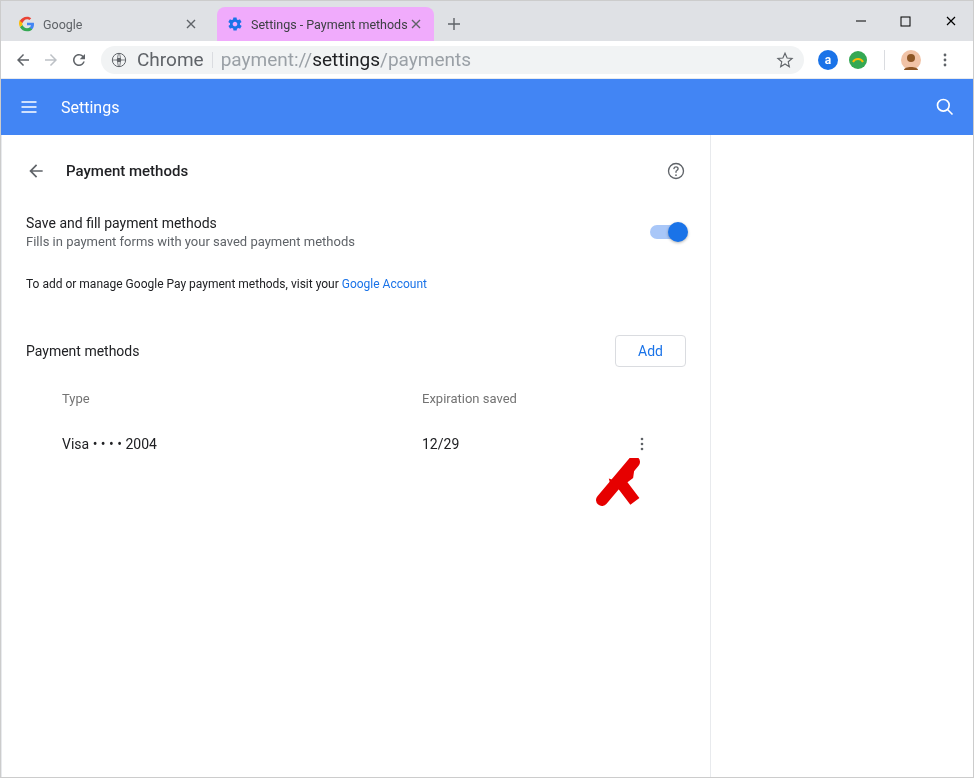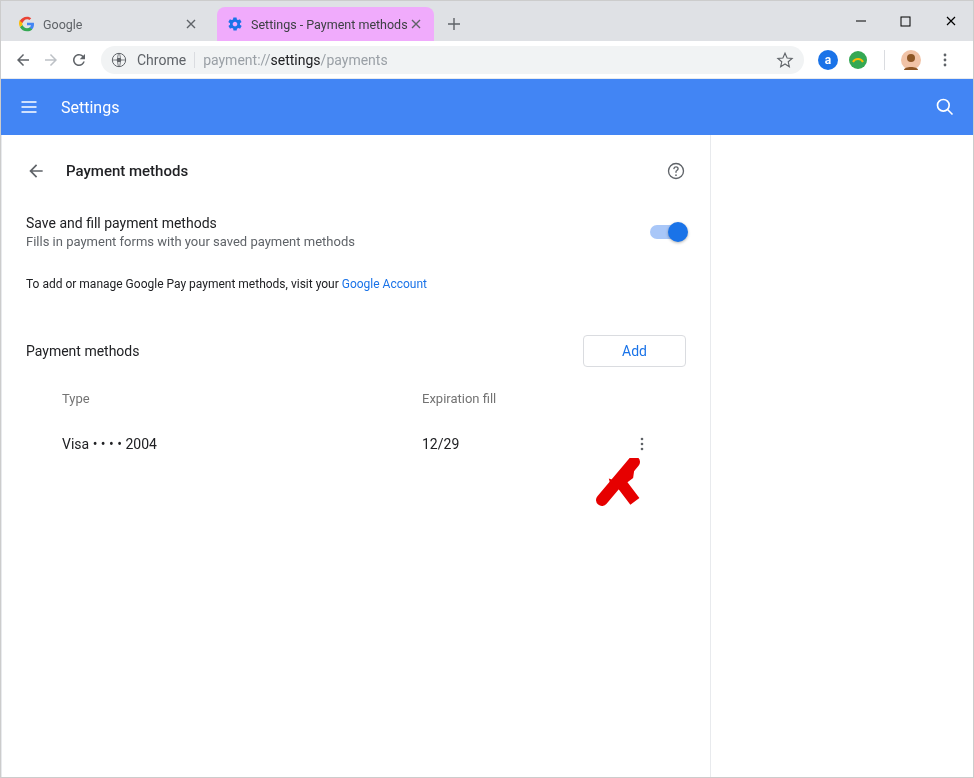--- a/index.html
+++ b/index.html
@@ -13,21 +13,21 @@
   .tab.inactive { background: transparent; }
   .tab.active { background: #f0abfc; color:#3c4043;}
   .tab .favicon { width:16px; height:16px; margin-right:8px; display:flex; align-items:center; justify-content:center;}
   .tab .tab-title { flex:1; overflow:hidden; white-space:nowrap; text-overflow:ellipsis;}
   .tab .tab-close { width:16px; height:16px; display:flex; align-items:center; justify-content:center; color:#5f6368; cursor:pointer; font-size:14px;}
   .newtab { width:28px; height:28px; display:flex; align-items:center; justify-content:center; color:#5f6368; cursor:pointer; font-size:18px; margin-left:6px; margin-bottom:3px;}
   
   .toolbar { height: 38px; background: #fff; display:flex; align-items:center; padding: 0 8px; border-bottom:1px solid #e8eaed;}
   .nav-btn { width:28px; height:28px; display:flex; align-items:center; justify-content:center; border-radius:50%; cursor:pointer; color:#5f6368;}
   .nav-btn.disabled { color:#bdc1c6; cursor:default;}
-  .omnibox { flex:1; height:28px; background:#f1f3f4; border-radius:14px; display:flex; align-items:center; padding:0 10px; margin:0 8px; font-size:14px; color:#5f6368;}
+  .omnibox { flex:1; height:28px; background:#f1f3f4; border-radius:14px; display:flex; align-items:center; padding:0 10px; margin:0 8px; font-size:19px; color:#5f6368;}
   .omnibox .lock { margin-right:10px; display:flex; align-items:center;}
   .omnibox .divider { width:1px; height:16px; background:#dadce0; margin:0 8px;}
   .omnibox .url { color:#9aa0a6;}
   .omnibox .url .bold { color:#202124;}
   .omnibox .star { margin-left:auto; color:#5f6368; cursor:pointer;}
   .ext-icons { display:flex; align-items:center; gap:10px; padding:0 6px;}
   .ext-icon { width:20px; height:20px; border-radius:50%; display:flex; align-items:center; justify-content:center; font-size:12px; cursor:pointer;}
   .profile-sep { width:1px; height:20px; background:#dadce0; margin:0 6px;}
   
   .settings-header { height:56px; background:#4285f4; display:flex; align-items:center; padding:0 16px; color:#fff;}
@@ -45,21 +45,21 @@
   .row-toggle { display:flex; align-items:center; padding:20px 0 4px 0;}
   .row-toggle .text-col { flex:1;}
   .row-toggle .primary { font-size:14px; color:#202124;}
   .row-toggle .secondary { font-size:13px; color:#5f6368; margin-top:3px;}
   .toggle { width:36px; height:14px; background:#a9c7f8; border-radius:7px; position:relative; cursor:pointer;}
   .toggle .knob { width:20px; height:20px; background:#1a73e8; border-radius:50%; position:absolute; right:-2px; top:-3px; box-shadow:0 1px 3px rgba(0,0,0,0.3);}
   .info-row { font-size:12px; color:#202124; padding:24px 0;}
   .info-row a { color:#1a73e8; text-decoration:none; cursor:pointer;}
   .section-row { display:flex; align-items:center; padding:20px 0 12px 0;}
   .section-title { font-size:14px; color:#202124; flex:1;}
-  .add-btn { border:1px solid #dadce0; background:#fff; color:#1a73e8; font-size:14px; padding:7px 38px; border-radius:4px; cursor:pointer;}
+  .add-btn { border:1px solid #dadce0; background:#fff; color:#1a73e8; font-size:14px; padding:7px 22px; border-radius:4px; cursor:pointer;}
   .table-header { display:flex; padding:12px 16px; font-size:13px; color:#737373;}
   .col-type { flex:0 0 380px; padding-left:20px;}
   .col-exp { flex:1;}
   .col-actions { width:40px;}
   .table-row { display:flex; align-items:center; padding:14px 16px; font-size:14px; color:#202124;}
   .more-btn { width:24px; height:24px; cursor:pointer; display:flex; align-items:center; justify-content:center; color:#5f6368;}
   
   .arrow-annotation { position:absolute; pointer-events:none; }
   svg { display:block; }
 </style>
@@ -231,21 +231,21 @@
         <span>To add or manage Google Pay payment methods, visit your </span><a>Google Account</a>
       </div>
 
       <div class="section-row">
         <div class="section-title">Payment methods</div>
         <button class="add-btn">Add</button>
       </div>
 
       <div class="table-header">
         <div class="col-type">Type</div>
-        <div class="col-exp">Expiration fill</div>
+        <div class="col-exp">Expiration saved</div>
         <div class="col-actions"></div>
       </div>
 
       <div class="table-row">
         <div class="col-type" style="padding-left:20px;">Visa  • • • • 2004</div>
         <div class="col-exp">12/29</div>
         <div class="col-actions">
           <div class="more-btn">
             <svg width="16" height="16" viewBox="0 0 16 16">
                 <circle cx="8" cy="3" r="1.3" fill="#5f6368"></circle>

